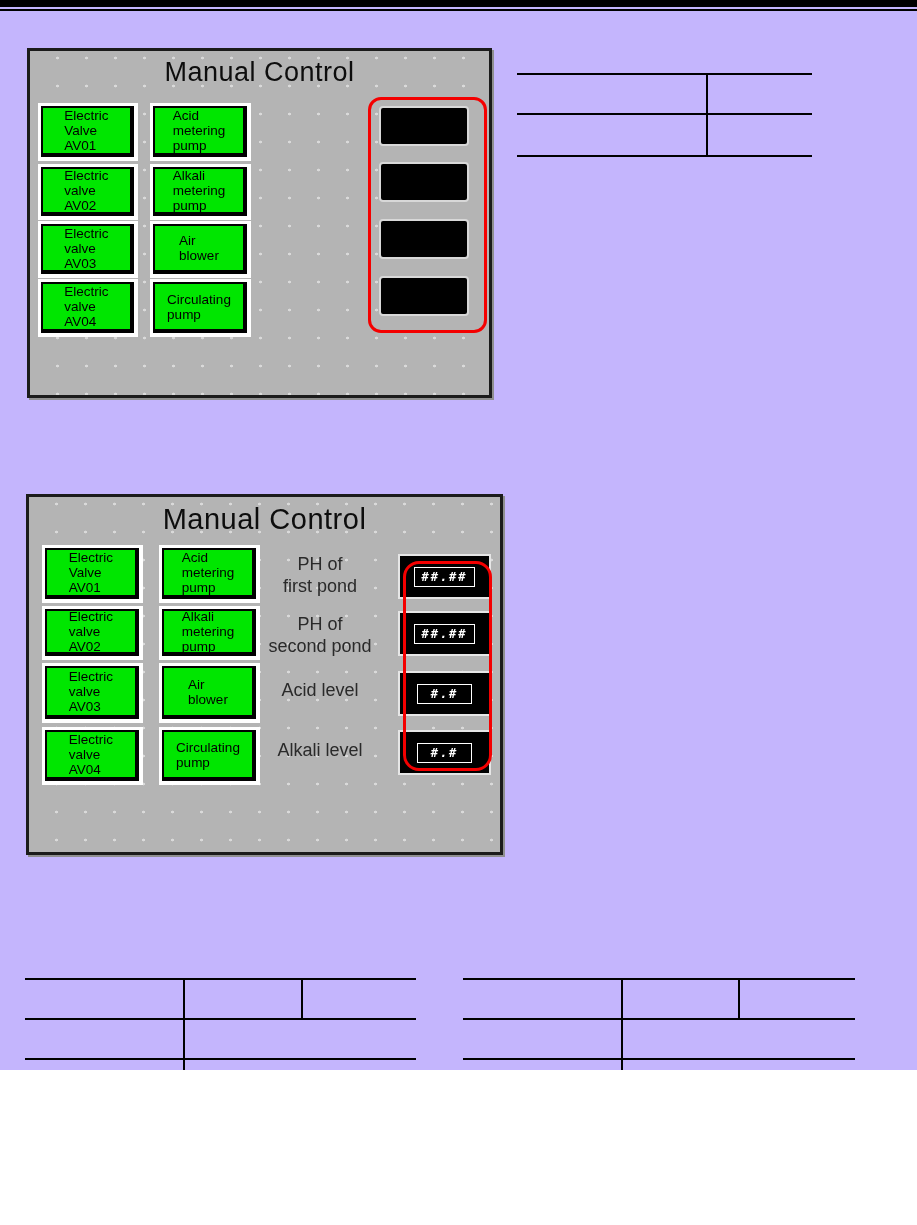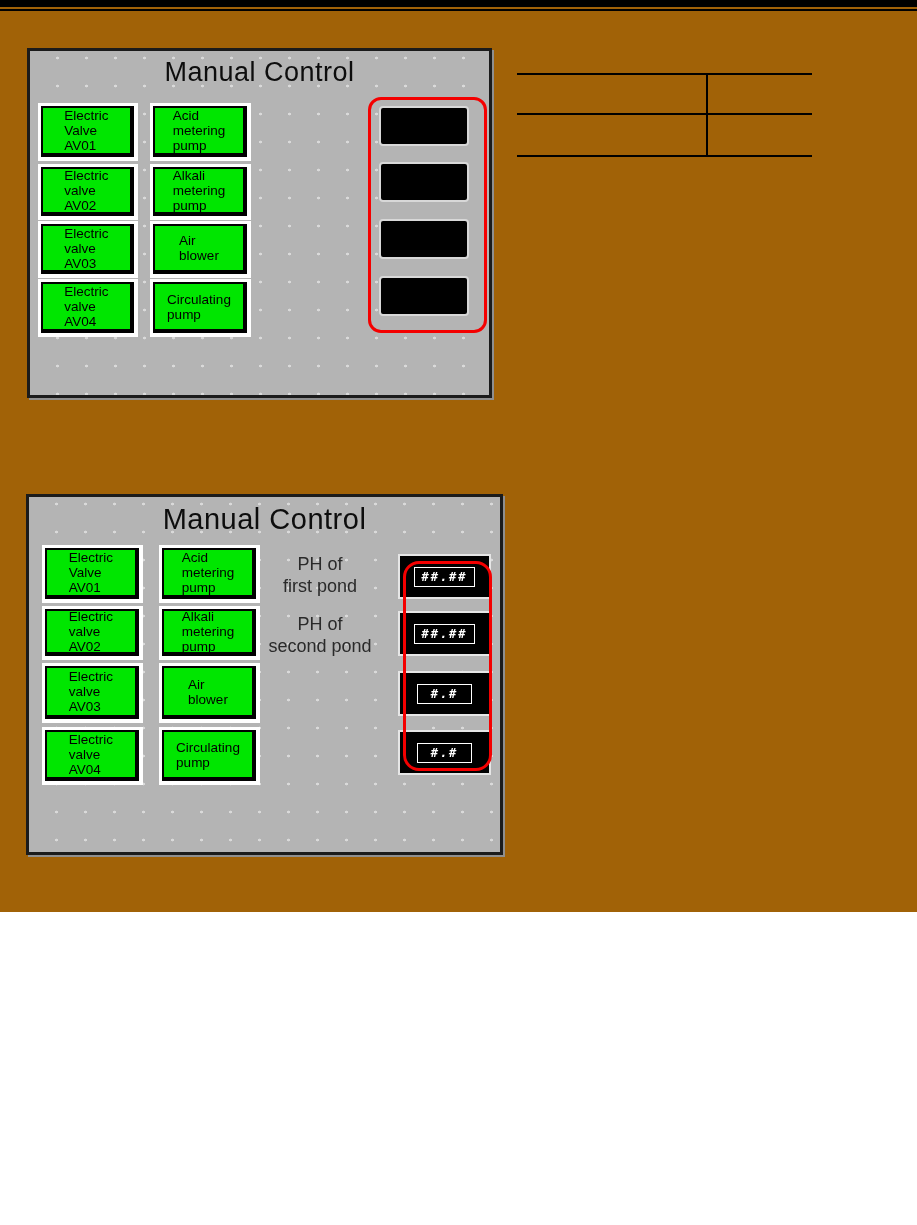--- a/index.html
+++ b/index.html
@@ -1,16 +1,16 @@
 <!DOCTYPE html>
 <html><head>
 <meta charset="utf-8">
 <style>
   html,body{margin:0;padding:0;background:#fff;}
-  .page{position:relative;width:917px;height:912px;background:#a16207;overflow:hidden;
+  .page{position:relative;width:917px;height:1070px;background:#c4b5fd;overflow:hidden;
         font-family:"Liberation Sans",sans-serif;}
 
   
   .top-bar{position:absolute;left:0;top:0;width:917px;height:7px;background:#000;}
   .top-rule{position:absolute;left:0;top:9px;width:917px;height:2px;background:#000;}
 
   
   .hmi{position:absolute;border:3px solid #1b1b1b;box-shadow:2px 2px 0 #8f8f8f;
        background-color:#b4b4b4;
        background-image:radial-gradient(circle,#dadada 1.1px,rgba(0,0,0,0) 1.7px);
@@ -176,20 +176,22 @@
       </div>
     <div class="plate c2 r4">
       <div class="gbtn">Circulating
 pump</div>
       </div>
 
     <div class="ind-label l1">PH of
 first pond</div>
     <div class="ind-label l2">PH of
 second pond</div>
+    <div class="ind-label l3">Acid level</div>
+    <div class="ind-label l4">Alkali level</div>
 
     <div class="disp2 d1">
       <span class="lcd">##.##</span>
       </div>
     <div class="disp2 d2">
       <span class="lcd">##.##</span>
       </div>
     <div class="disp2 d3">
       <span class="lcd wide">#.#</span>
       </div>

